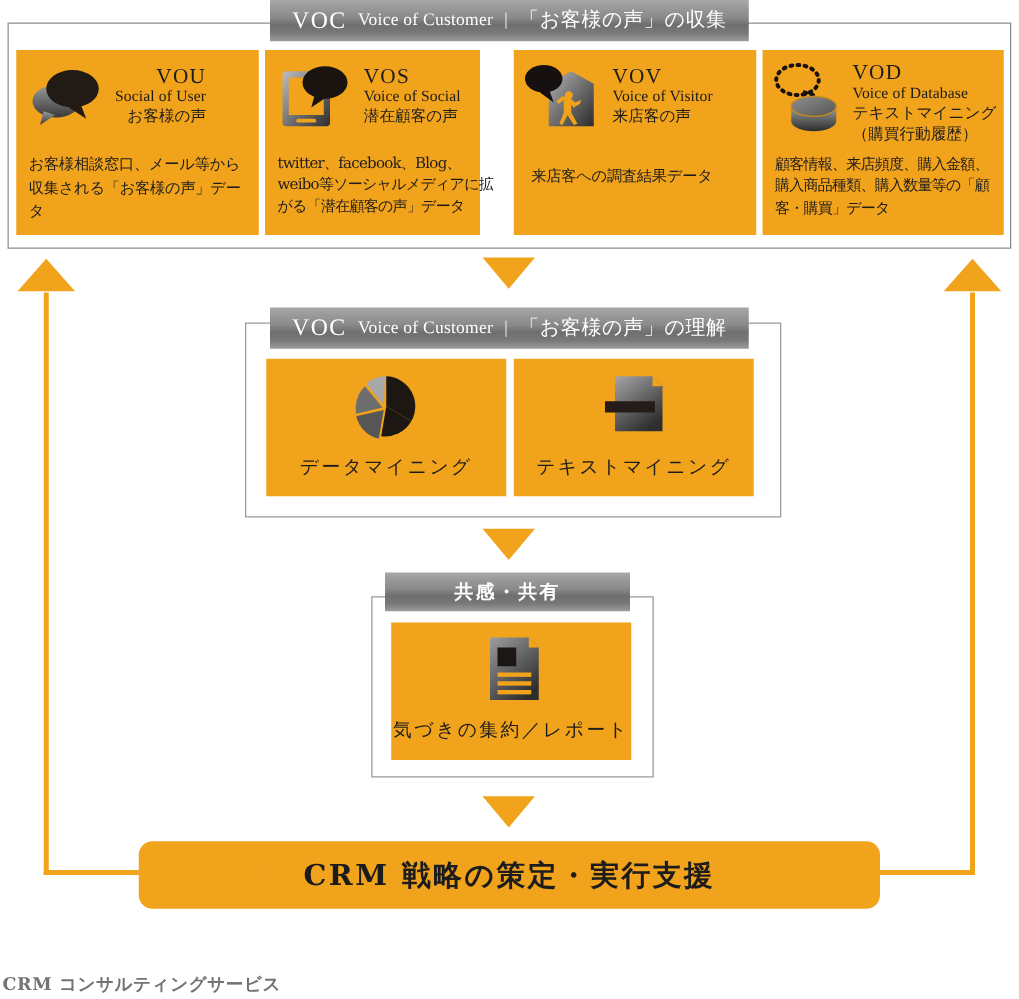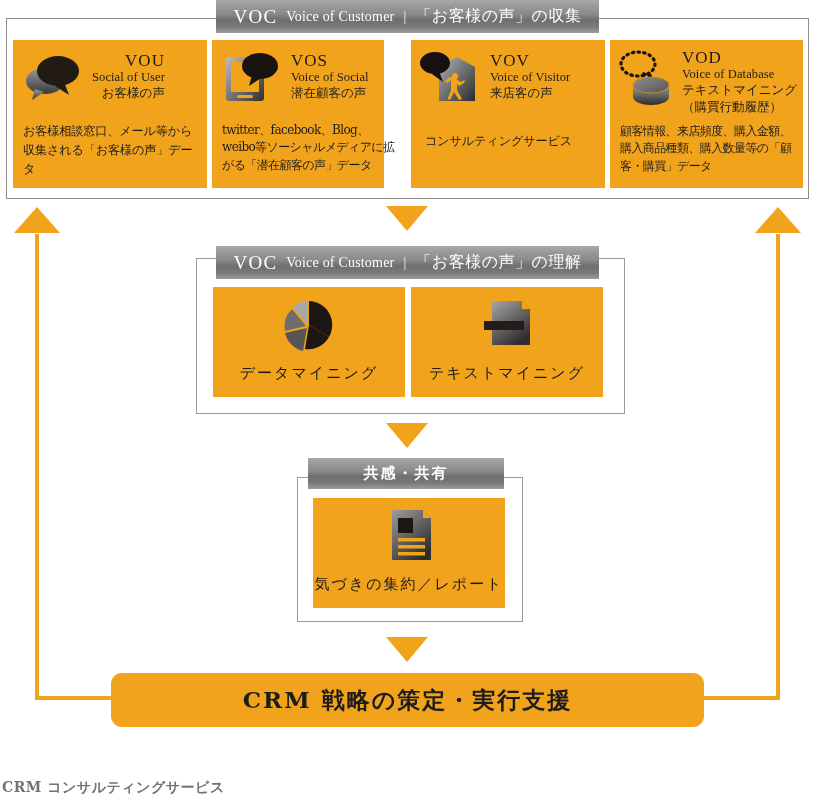--- a/index.html
+++ b/index.html
@@ -195,21 +195,21 @@
       <path d="M36 24 a3.2 3.2 0 1 0 0.1 0 Z" fill="#F2A31C"></path>
       <path d="M36.5 29 L41 33 L46 31 L45 34 L40 37 L38 35 L38 41 L43 50 L40 51 L35 43 L31 51 L28.5 50 L32 41 L32 31 L28 34 L26 32 L31 28 Z" fill="#F2A31C"></path>
       <ellipse cx="16" cy="14" rx="15" ry="11" fill="#161010"></ellipse>
       <path d="M20 22 L24 33 L13 25 Z" fill="#161010"></path>
     </svg>
     <div class="card-head" style="left:79px; top:12px;">
       <div class="card-abbr">VOV</div>
       <div class="card-sub">Voice of Visitor</div>
       <div class="card-jp">来店客の声</div>
     </div>
-    <div class="card-body" style="left:14px; top:92px; width:174px;">コンサルティングサービス</div>
+    <div class="card-body" style="left:14px; top:92px; width:174px;">来店客への調査結果データ</div>
   </div>
 
   <div class="card" style="left:610px; top:40px; width:193px; height:148px;">
     <svg class="tile-icon" width="66" height="58" style="left:6px; top:8px;" viewBox="0 0 66 58">
       <defs>
         <linearGradient id="gDb" x1="0" y1="0" x2="0" y2="1">
           <stop offset="0%" stop-color="#9e9e9e"></stop>
             <stop offset="100%" stop-color="#2c2c2c"></stop>
         </linearGradient>
         <linearGradient id="gDbTop" x1="0" y1="0" x2="1" y2="1">

